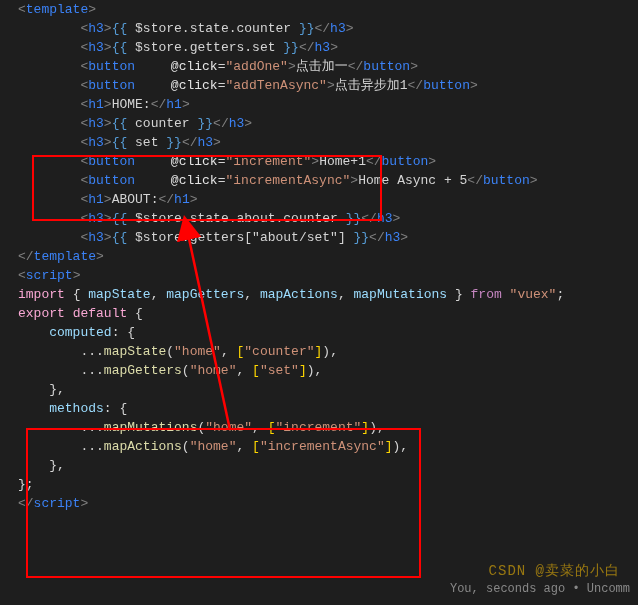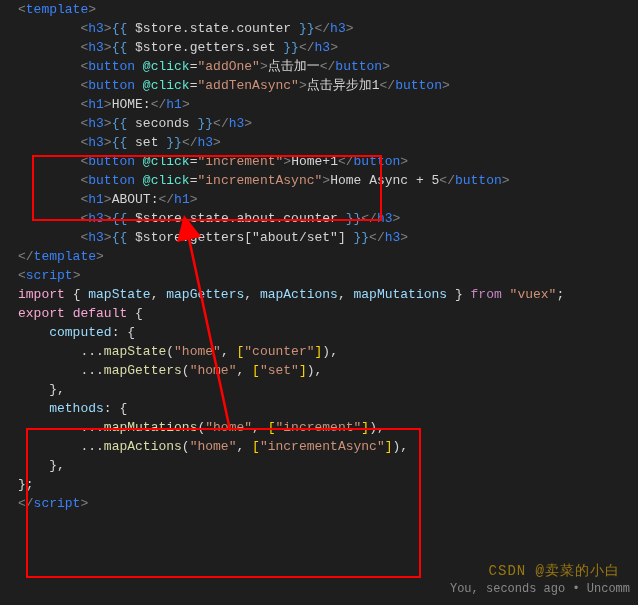--- a/index.html
+++ b/index.html
@@ -11,21 +11,21 @@
     color: #d4d4d4;
     width: 638px;
     height: 605px;
     overflow: hidden;
     position: relative;
     padding-left: 18px;
   }
   .line { white-space: pre; position: relative; }
   .tag      { color: #808080; }
   .elem     { color: #3b82f6; }
-  .attr     { color: #5eead4; }
+  .attr     { color: #e5e5e5; margin-left: 28px; }
   .str      { color: #ce9178; }
   .text     { color: #d4d4d4; }
   .delim    { color: #569cd6; }
   .kw-imp   { color: #f9a8d4; }
   .kw-from  { color: #c586c0; }
   .ident    { color: #9cdcfe; }
   .func     { color: #dcdcaa; }
   .brace    { color: #d4d4d4; }
   .bracket  { color: #ffd700; }
   .punc     { color: #d4d4d4; }
@@ -40,21 +40,21 @@
 </head>
 <body>
 
 <div id="code-root">
     <div class="line"><span></span><span class="tag">&lt;</span><span class="elem">template</span><span class="tag">&gt;</span></div>
     <div class="line"><span>        </span><span class="tag">&lt;</span><span class="elem">h3</span><span class="tag">&gt;</span><span class="delim">{{ </span><span class="text">$store.state.counter</span><span class="delim"> }}</span><span class="tag">&lt;/</span><span class="elem">h3</span><span class="tag">&gt;</span></div>
     <div class="line"><span>        </span><span class="tag">&lt;</span><span class="elem">h3</span><span class="tag">&gt;</span><span class="delim">{{ </span><span class="text">$store.getters.set</span><span class="delim"> }}</span><span class="tag">&lt;/</span><span class="elem">h3</span><span class="tag">&gt;</span></div>
     <div class="line"><span>        </span><span class="tag">&lt;</span><span class="elem">button</span><span class="text"> </span><span class="attr">@click</span><span class="text">=</span><span class="str">"addOne"</span><span class="tag">&gt;</span><span class="text">点击加一</span><span class="tag">&lt;/</span><span class="elem">button</span><span class="tag">&gt;</span></div>
     <div class="line"><span>        </span><span class="tag">&lt;</span><span class="elem">button</span><span class="text"> </span><span class="attr">@click</span><span class="text">=</span><span class="str">"addTenAsync"</span><span class="tag">&gt;</span><span class="text">点击异步加1</span><span class="tag">&lt;/</span><span class="elem">button</span><span class="tag">&gt;</span></div>
     <div class="line"><span>        </span><span class="tag">&lt;</span><span class="elem">h1</span><span class="tag">&gt;</span><span class="text">HOME:</span><span class="tag">&lt;/</span><span class="elem">h1</span><span class="tag">&gt;</span></div>
-    <div class="line"><span>        </span><span class="tag">&lt;</span><span class="elem">h3</span><span class="tag">&gt;</span><span class="delim">{{ </span><span class="text">seconds</span><span class="delim"> }}</span><span class="tag">&lt;/</span><span class="elem">h3</span><span class="tag">&gt;</span></div>
+    <div class="line"><span>        </span><span class="tag">&lt;</span><span class="elem">h3</span><span class="tag">&gt;</span><span class="delim">{{ </span><span class="text">counter</span><span class="delim"> }}</span><span class="tag">&lt;/</span><span class="elem">h3</span><span class="tag">&gt;</span></div>
     <div class="line"><span>        </span><span class="tag">&lt;</span><span class="elem">h3</span><span class="tag">&gt;</span><span class="delim">{{ </span><span class="text">set</span><span class="delim"> }}</span><span class="tag">&lt;/</span><span class="elem">h3</span><span class="tag">&gt;</span></div>
     <div class="line"><span>        </span><span class="tag">&lt;</span><span class="elem">button</span><span class="text"> </span><span class="attr">@click</span><span class="text">=</span><span class="str">"increment"</span><span class="tag">&gt;</span><span class="text">Home+1</span><span class="tag">&lt;/</span><span class="elem">button</span><span class="tag">&gt;</span></div>
     <div class="line"><span>        </span><span class="tag">&lt;</span><span class="elem">button</span><span class="text"> </span><span class="attr">@click</span><span class="text">=</span><span class="str">"incrementAsync"</span><span class="tag">&gt;</span><span class="text">Home Async + 5</span><span class="tag">&lt;/</span><span class="elem">button</span><span class="tag">&gt;</span></div>
     <div class="line"><span>        </span><span class="tag">&lt;</span><span class="elem">h1</span><span class="tag">&gt;</span><span class="text">ABOUT:</span><span class="tag">&lt;/</span><span class="elem">h1</span><span class="tag">&gt;</span></div>
     <div class="line"><span>        </span><span class="tag">&lt;</span><span class="elem">h3</span><span class="tag">&gt;</span><span class="delim">{{ </span><span class="text">$store.state.about.counter</span><span class="delim"> }}</span><span class="tag">&lt;/</span><span class="elem">h3</span><span class="tag">&gt;</span></div>
     <div class="line"><span>        </span><span class="tag">&lt;</span><span class="elem">h3</span><span class="tag">&gt;</span><span class="delim">{{ </span><span class="text">$store.getters["about/set"]</span><span class="delim"> }}</span><span class="tag">&lt;/</span><span class="elem">h3</span><span class="tag">&gt;</span></div>
     <div class="line"><span></span><span class="tag">&lt;/</span><span class="elem">template</span><span class="tag">&gt;</span></div>
     <div class="line"><span></span><span class="text"></span></div>
     <div class="line"><span></span><span class="tag">&lt;</span><span class="elem">script</span><span class="tag">&gt;</span></div>
     <div class="line"><span></span><span class="kw-imp">import</span><span class="text"> </span><span class="brace">{ </span><span class="ident">mapState</span><span class="punc">, </span><span class="ident">mapGetters</span><span class="punc">, </span><span class="ident">mapActions</span><span class="punc">, </span><span class="ident">mapMutations</span><span class="brace"> }</span><span class="text"> </span><span class="kw-from">from</span><span class="text"> </span><span class="str">"vuex"</span><span class="punc">;</span></div>

